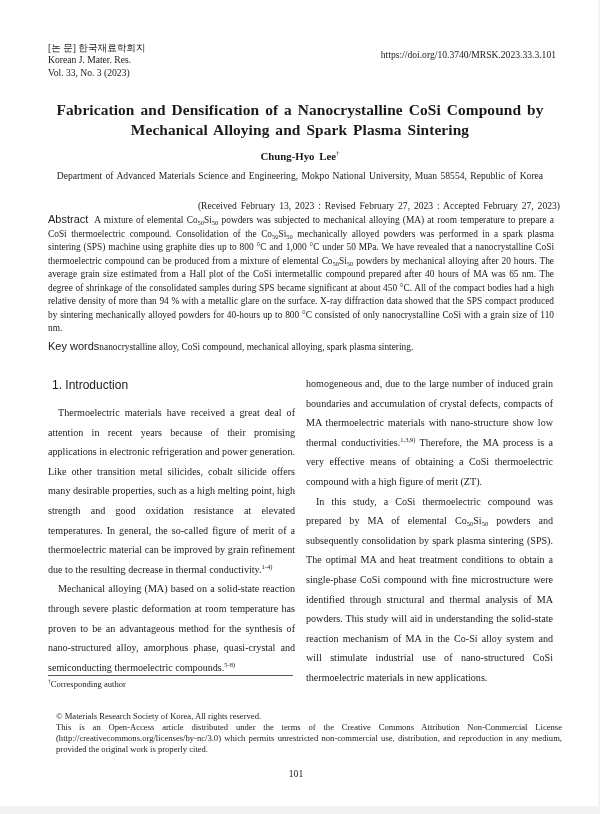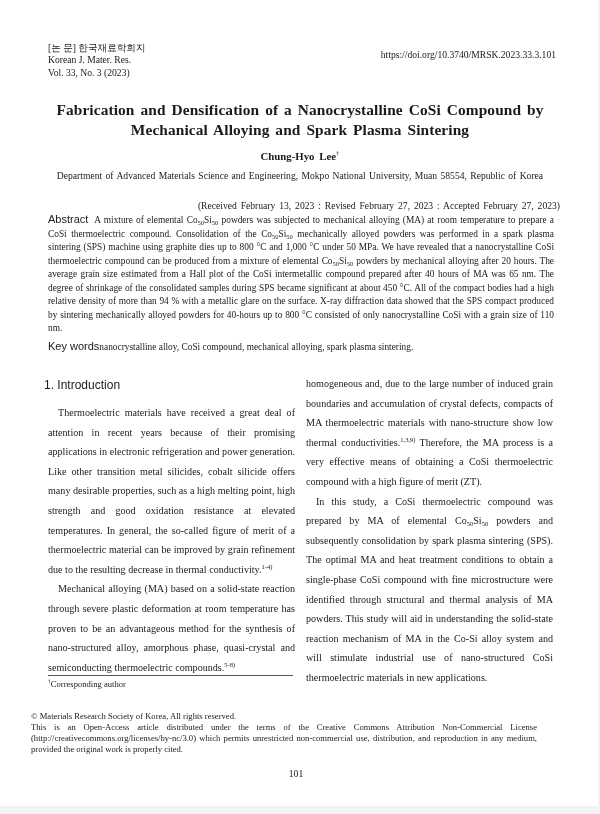--- a/index.html
+++ b/index.html
@@ -13,30 +13,30 @@
   .author { left:0; width:600px; top:149px; text-align:center; font-weight:bold; font-size:10.8px; word-spacing:2px; }
   .author sup { font-size:7px; font-weight:normal; vertical-align:5px; }
   .affil { left:40px; width:520px; top:170px; text-align:center; font-size:9.6px; word-spacing:1px; }
   .dates { left:40px; width:520px; top:200px; text-align:right; font-size:9.6px; word-spacing:1.5px; }
   .abstract { left:48px; width:506px; top:213px; font-size:9.35px; line-height:13.5px; text-align:justify; }
   .abstract .lbl { font-family:"Liberation Sans", "DejaVu Sans", sans-serif; font-size:11px; margin-right:6px;margin-top:7px; }
   .keywords { left:48px; width:506px; top:340px; font-size:9.35px; }
   .keywords .lbl { font-family:"Liberation Sans", "DejaVu Sans", sans-serif; font-size:11px; margin-right:0; }
   sub { font-size:6.5px; vertical-align:-2px; line-height:0; }
   sup.ref { font-size:6.5px; vertical-align:4px; line-height:0; }
-  .sec-head { left:44px; top:378px; font-family:"Liberation Sans", "DejaVu Sans", sans-serif; font-size:12px; }
+  .sec-head { left:52px; top:378px; font-family:"Liberation Sans", "DejaVu Sans", sans-serif; font-size:12px; }
   .col { font-size:10.1px; line-height:19.6px; text-align:justify; }
   .col p { margin:0; text-indent:10px; }
   .col p.noindent { text-indent:0; }
   .col-left { left:48px; width:247px; top:403px; }
   .col-right { left:306px; width:247px; top:374px; }
   .footrule { left:48px; top:675px; width:245px; height:0; border-top:0.8px solid #555; }
   .footnote { left:48px; top:679px; font-size:8.6px; line-height:11px; }
   .footnote sup { font-size:5.5px; vertical-align:4px; line-height:0; }
-  .license { left:31px; width:506px; top:711px; font-size:8.6px; line-height:11px; text-align:justify; }
+  .license { left:56px; width:506px; top:711px; font-size:8.6px; line-height:11px; text-align:justify; }
   .pageno { left:0; width:592px; top:768px; text-align:center; font-size:9.6px; }
   .bottom-band { left:0; top:806px; width:600px; height:8px; background:#f3f3f3; }
   .right-edge { right:0; top:0; width:2px; height:814px; background:#f3f3f3; }
 </style>
 </head>
 <body>
 
 <div class="abs hdr-left">
   <div>[논   문] 한국재료학회지</div>
   <div>Korean J. Mater. Res.</div>

